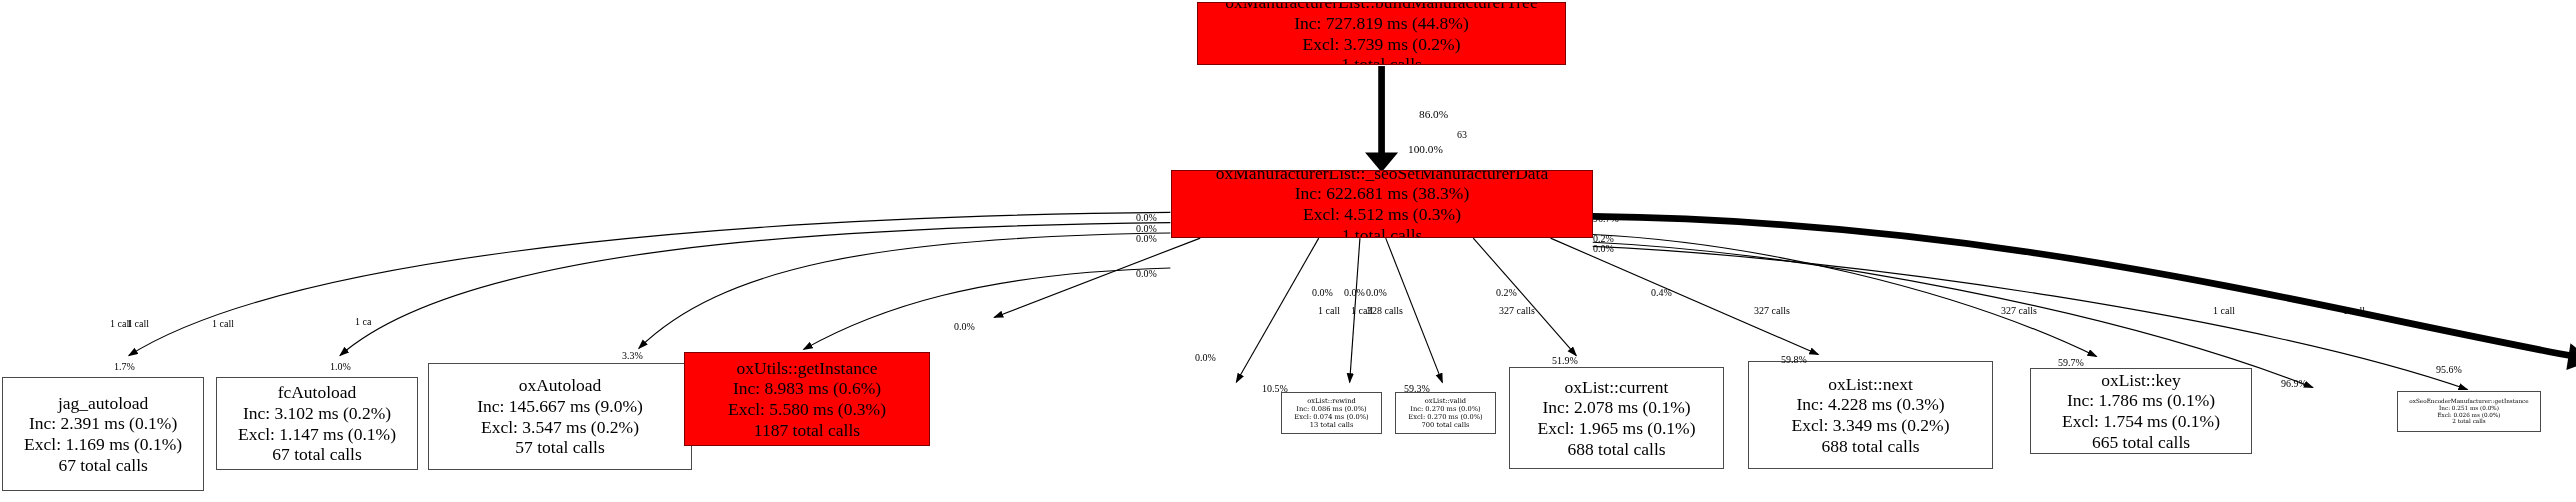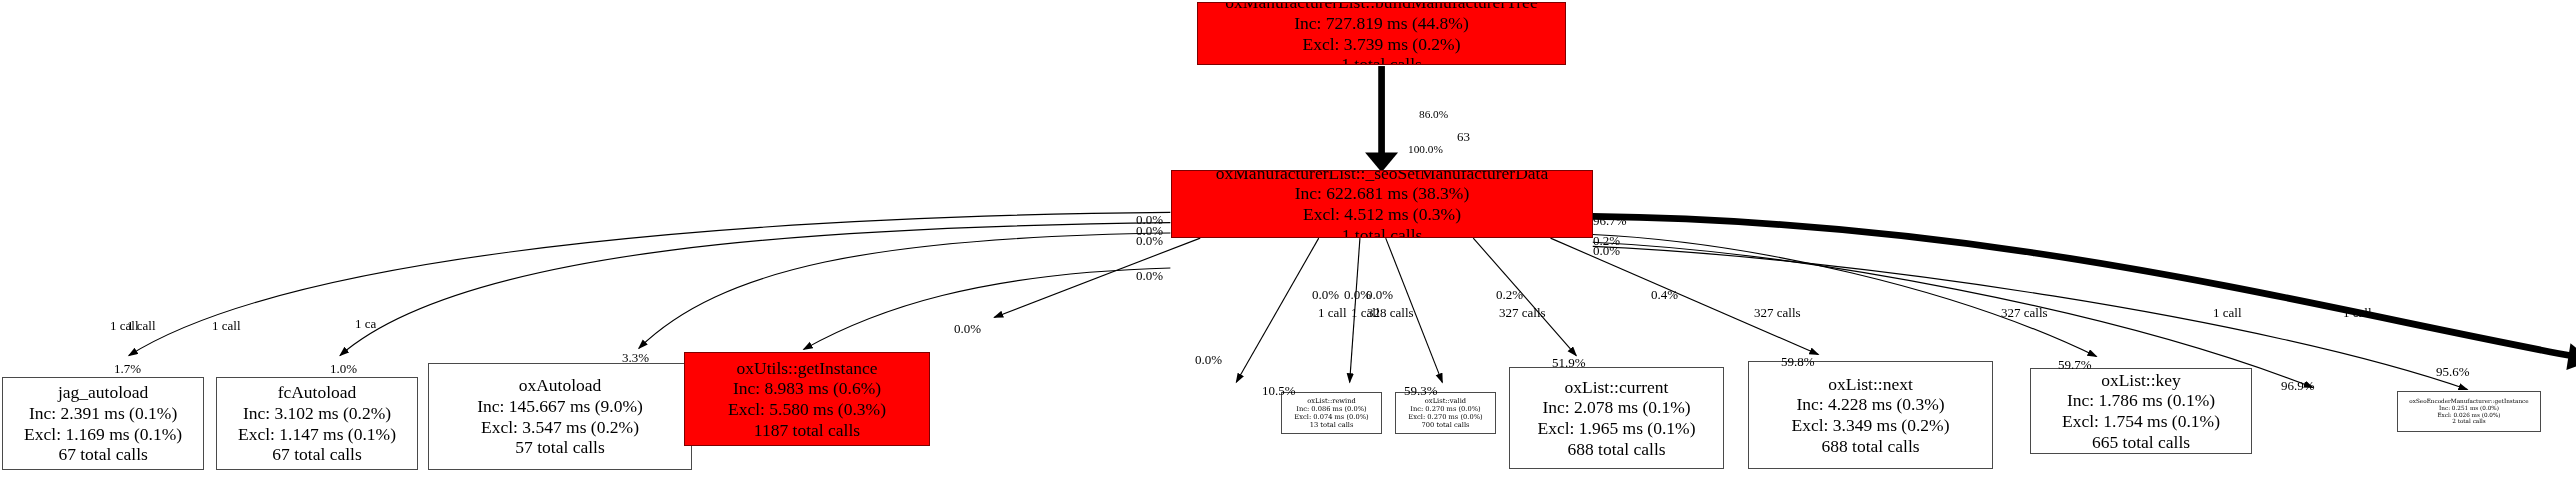--- a/index.html
+++ b/index.html
@@ -31,21 +31,21 @@
   .node.big .fn{font-size:17.5px;}
   .node.small{font-size:6.7px;font-family:"DejaVu Serif", serif;line-height:1.22;justify-content:center;}
   .node.red{background:#ff0000;border-color:#7d0000;}
   .elabel{
     position:absolute;
     font-family:"Liberation Serif", serif;
     color:#000000;
     white-space:nowrap;
     font-size:9.8px;
   }
-  .elabel.tiny{font-size:13px;}
+  .elabel.tiny{font-size:10px;}
   .elabel.mid{font-size:11.3px;}
 </style>
 </head>
 <body>
 
 <div id="canvas">
 
   <svg class="edges" viewBox="0 0 6181 976">
     <defs>
       <marker id="ah" markerWidth="10" markerHeight="10" refX="8" refY="3.2" orient="auto">
@@ -96,21 +96,21 @@
     <div class="ln">1 total calls</div>
   </div>
 
   <div class="node big red" style="left:1171px;top:170px;width:422px;height:68px;">
     <div class="fn">oxManufacturerList::_seoSetManufacturerData</div>
     <div class="ln">Inc: 622.681 ms (38.3%)</div>
     <div class="ln">Excl: 4.512 ms (0.3%)</div>
     <div class="ln">1 total calls</div>
   </div>
 
-  <div class="node big" style="left:2.1px;top:377px;width:202px;height:93px;">
+  <div class="node big" style="left:2.1px;top:377px;width:202px;height:114px;">
     <div class="fn">jag_autoload</div>
     <div class="ln">Inc: 2.391 ms (0.1%)</div>
     <div class="ln">Excl: 1.169 ms (0.1%)</div>
     <div class="ln">67 total calls</div>
   </div>
 
   <div class="node big" style="left:216px;top:377px;width:202px;height:93px;justify-content:center;">
     <div class="fn">fcAutoload</div>
     <div class="ln">Inc: 3.102 ms (0.2%)</div>
     <div class="ln">Excl: 1.147 ms (0.1%)</div>

